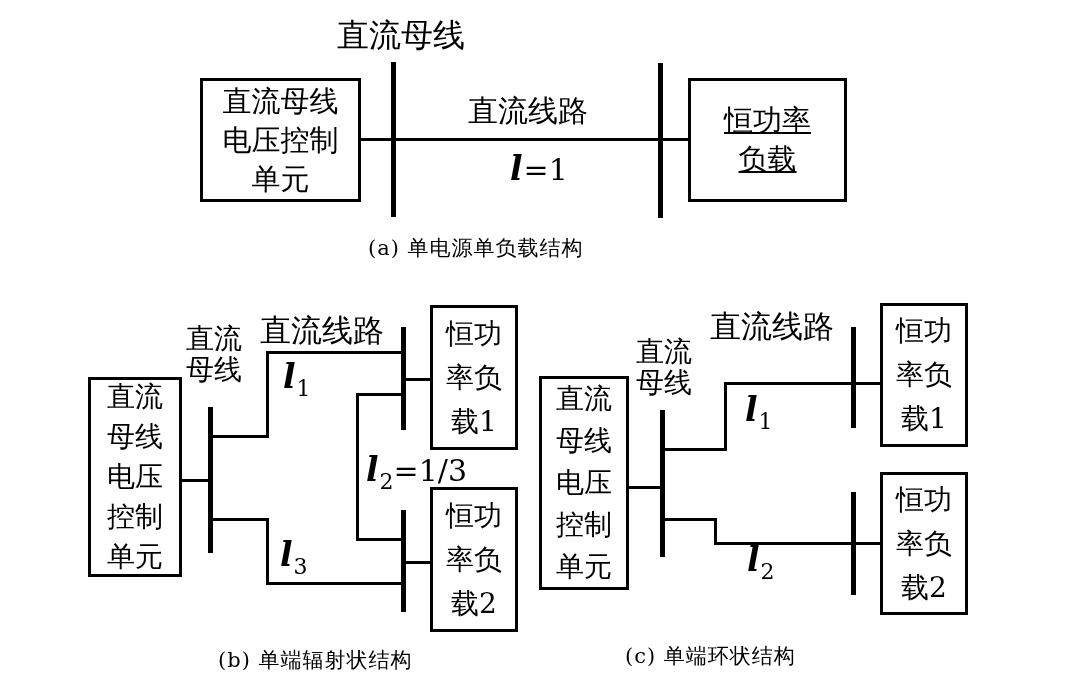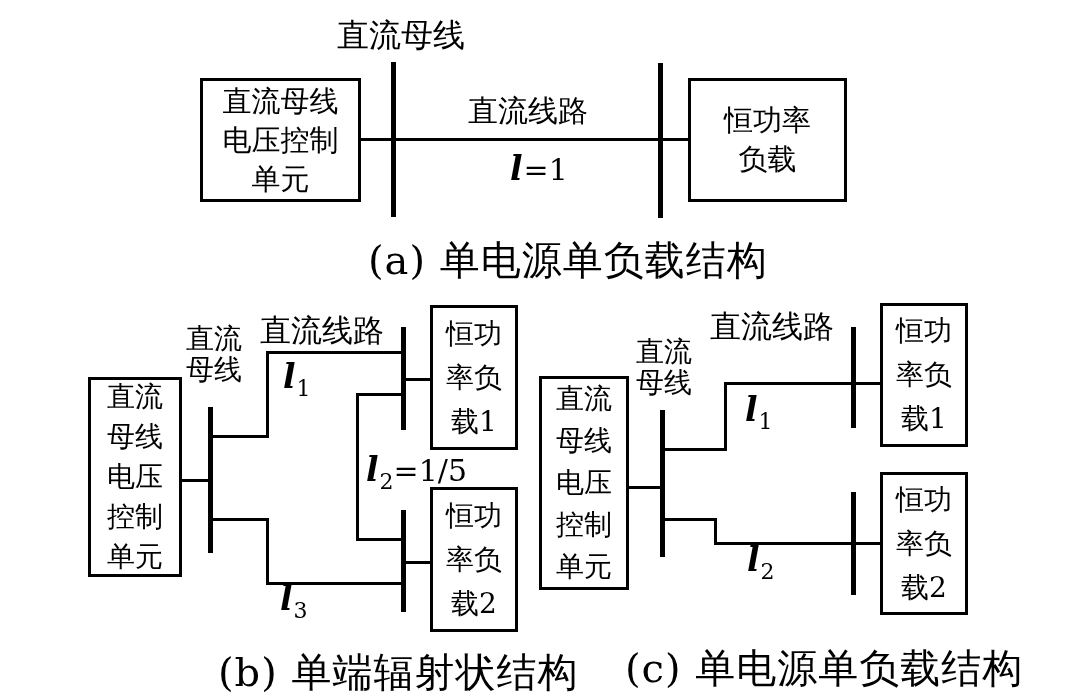--- a/index.html
+++ b/index.html
@@ -11,21 +11,21 @@
   .box {
     position:absolute; box-sizing:border-box; border:3px solid #000; background:#fff;
     display:flex; flex-direction:column; justify-content:center; align-items:center;
     text-align:center;
   }
   .box .bl { white-space:nowrap; }
   .busbar { position:absolute; width:5px; background:#000; }
   .wire { position:absolute; background:#000; }
   .lab { position:absolute; white-space:nowrap; line-height:1.2; }
   .lab2 { position:absolute; text-align:center; }
-  .caption { font-size:40px; letter-spacing:1px; }
+  .caption { font-size:21px; letter-spacing:1px; }
   .lval { position:absolute; white-space:nowrap; font-size:30px; }
   .lval i { font-style:italic; font-weight:bold; font-size:33px; font-family:"DejaVu Serif",serif; }
   .lval sub { font-size:22px; line-height:0; vertical-align:-8px; margin-left:1px; }
   .fs32 { font-size:32px; }
   .fs31 { font-size:31px; }
   .fs30 { font-size:30px; }
   .buslab { font-size:28px; line-height:31px; }
   .t29 .bl { font-size:29px; line-height:39px; }
   .t28-40 .bl { font-size:28px; line-height:40px; }
   .t28-42 .bl { font-size:28px; line-height:42px; }
@@ -49,21 +49,21 @@
     <div class="busbar" style="left:658px;top:63px;height:155px;"></div>
 
     <div class="wire" style="left:361px;top:138px;width:327px;height:3px;"></div>
 
     <div class="lab fs30" style="left:468px;top:93px;">直流线路</div>
 
     <div class="lval" style="left:510px;top:149px;">
       <i>l</i><sub></sub><span>=1</span>
     </div>
 
-    <div class="box t29" style="left:688px;top:78px;width:159px;height:124px;">
+    <div class="box t29" style="left:688px;top:78px;width:159px;height:124px;text-decoration:underline;">
       <div class="bl">恒功率</div>
       <div class="bl">负载</div>
     </div>
 
     <div class="lab caption" style="left:368px;top:236px;">(a) 单电源单负载结构</div>
   </div>
 
   <div>
     <div class="lab fs31" style="left:260px;top:312px;">直流线路</div>
 
@@ -87,29 +87,29 @@
     <div class="wire" style="left:211px;top:435px;width:58px;height:3px;"></div>
     <div class="wire" style="left:266px;top:351px;width:3px;height:87px;"></div>
     <div class="wire" style="left:266px;top:351px;width:139px;height:3px;"></div>
     <div class="lval" style="left:283px;top:357px;">
       <i>l</i><sub>1</sub><span></span>
     </div>
 
     <div class="wire" style="left:211px;top:518px;width:58px;height:3px;"></div>
     <div class="wire" style="left:266px;top:518px;width:3px;height:67px;"></div>
     <div class="wire" style="left:266px;top:582px;width:139px;height:3px;"></div>
-    <div class="lval" style="left:280px;top:535px;margin-top:44px;">
+    <div class="lval" style="left:280px;top:535px;">
       <i>l</i><sub>3</sub><span></span>
     </div>
 
     <div class="wire" style="left:356px;top:393px;width:3px;height:148px;"></div>
     <div class="wire" style="left:359px;top:393px;width:44px;height:3px;"></div>
     <div class="wire" style="left:359px;top:538px;width:44px;height:3px;"></div>
     <div class="lval" style="left:366px;top:450px;">
-      <i>l</i><sub>2</sub><span>=1/5</span>
+      <i>l</i><sub>2</sub><span>=1/3</span>
     </div>
 
     <div class="busbar" style="left:401px;top:327px;height:103px;"></div>
     <div class="busbar" style="left:401px;top:510px;height:102px;"></div>
     <div class="wire" style="left:406px;top:378px;width:24px;height:3px;"></div>
     <div class="wire" style="left:406px;top:561px;width:24px;height:3px;"></div>
 
     <div class="box t28-44" style="left:430px;top:305px;width:88px;height:145px;">
       <div class="bl">恒功</div>
       <div class="bl">率负</div>
@@ -164,16 +164,16 @@
       <div class="bl">恒功</div>
       <div class="bl">率负</div>
       <div class="bl">载1</div>
     </div>
     <div class="box t28-44" style="left:880px;top:472px;width:88px;height:143px;">
       <div class="bl">恒功</div>
       <div class="bl">率负</div>
       <div class="bl">载2</div>
     </div>
 
-    <div class="lab caption" style="left:625px;top:644px;">(c) 单电源单负载结构</div>
+    <div class="lab caption" style="left:625px;top:644px;">(c) 单端环状结构</div>
   </div>
 
 </div>
 
 </body></html>

